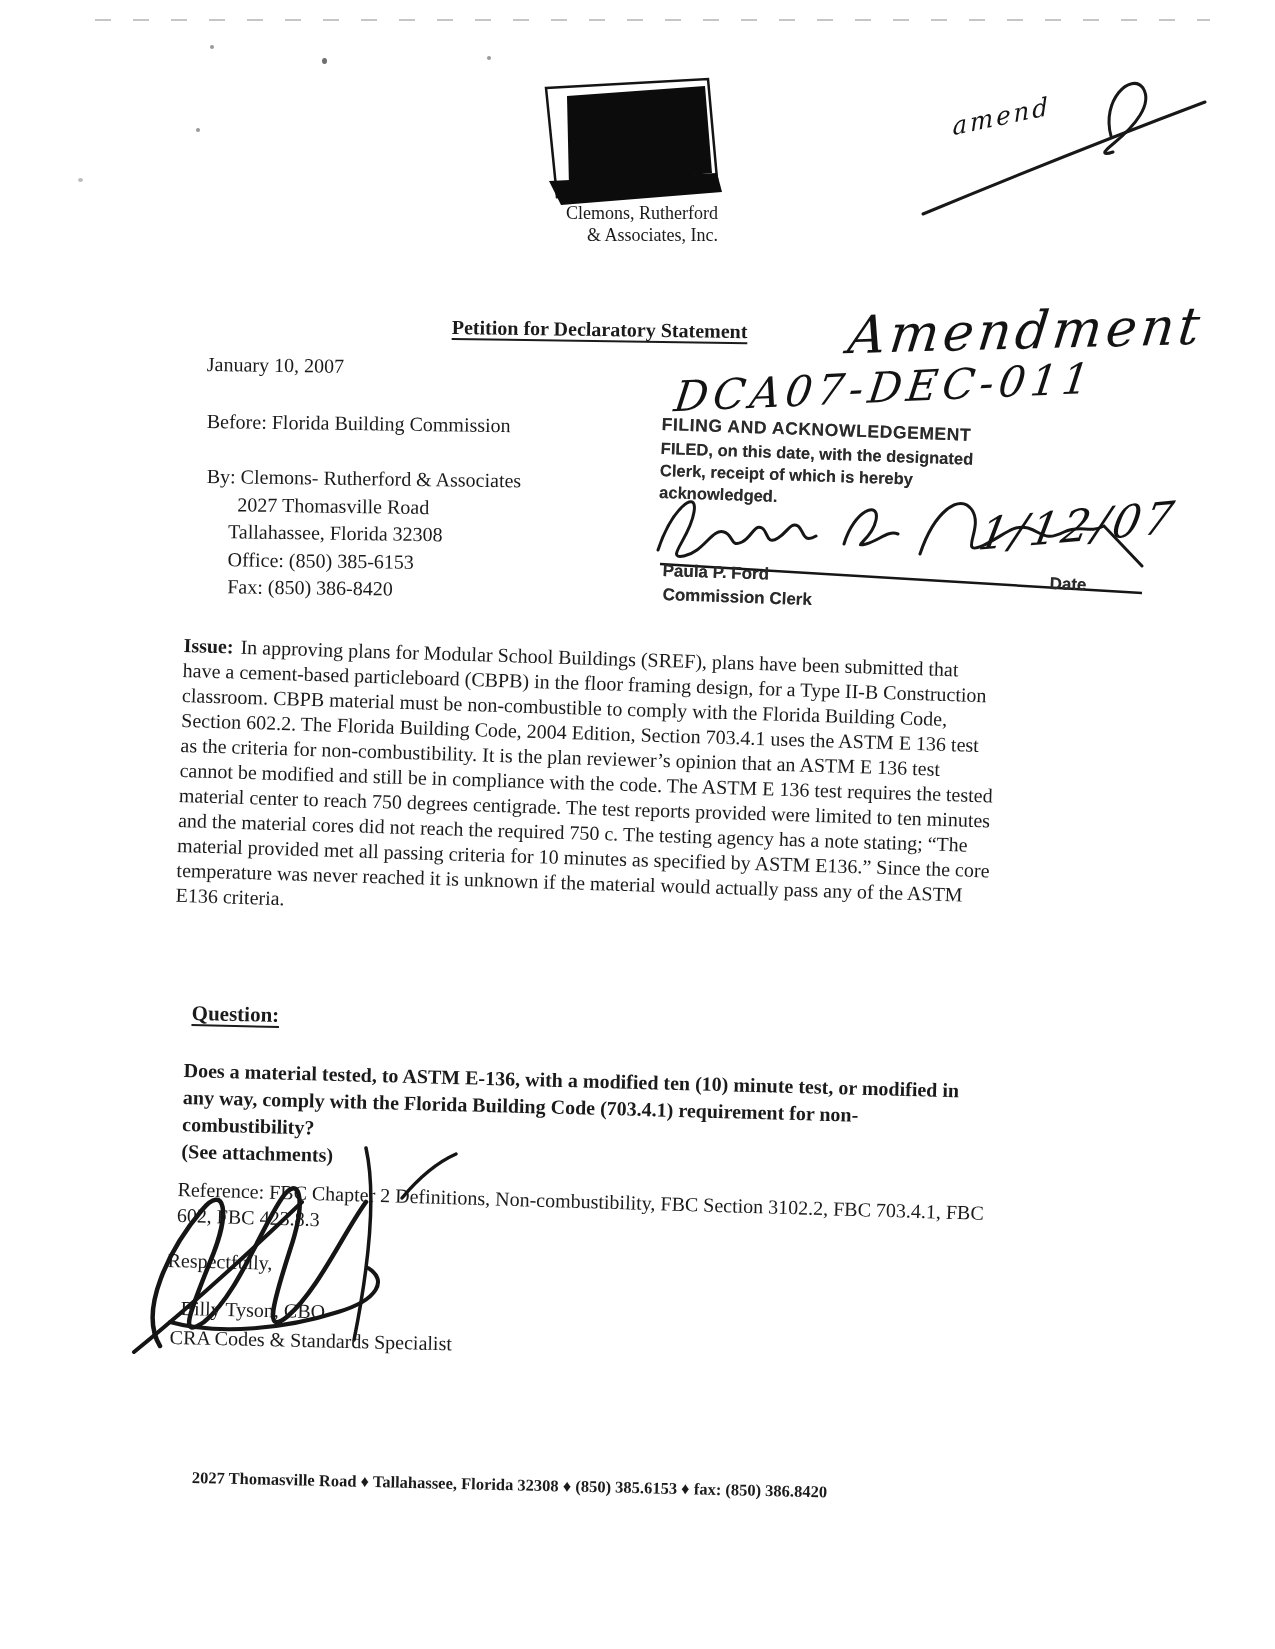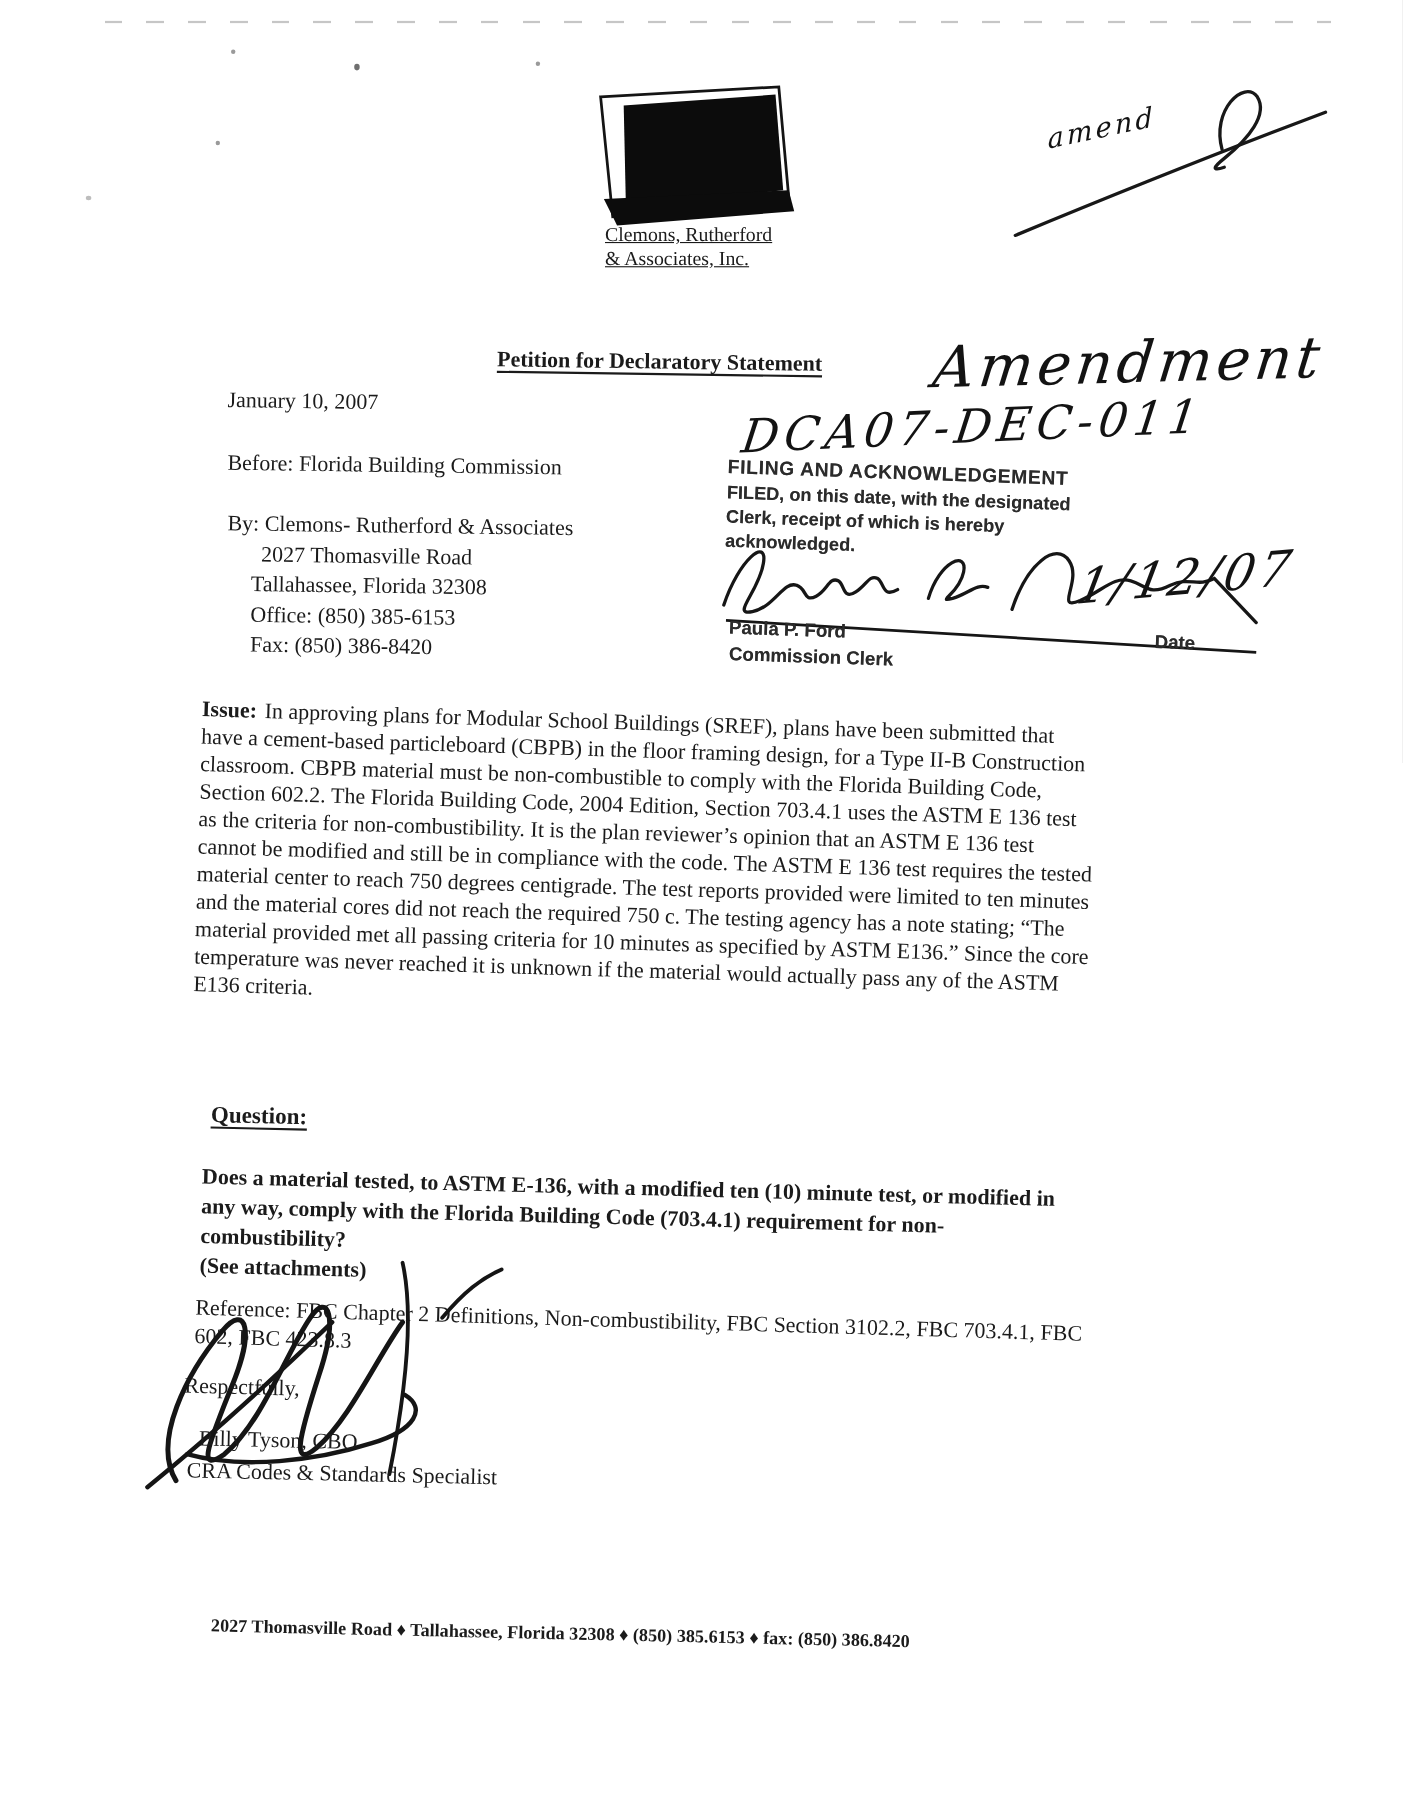--- a/index.html
+++ b/index.html
@@ -55,21 +55,21 @@
   <div class="speck" style="left:487px;top:56px;width:4px;height:4px;"></div>
   <div class="speck" style="left:196px;top:128px;width:4px;height:4px;"></div>
   <div class="speck" style="left:78px;top:178px;width:5px;height:4px;background:#bdbdbd;"></div>
   <div class="speck" style="left:598px;top:104px;width:3px;height:6px;background:#c2c2c2;"></div>
 
   <svg class="abs" style="left:540px;top:76px;" width="182" height="134" viewBox="0 0 182 134">
     <polygon points="6,12 168,3 177,103 17,121" fill="#ffffff" stroke="#141414" stroke-width="2.5"></polygon>
     <polygon points="27,20 165,10 172,97 29,111" fill="#0c0c0c"></polygon>
     <polygon points="9,105 177,97 182,116 21,129" fill="#0c0c0c"></polygon>
   </svg>
-  <div class="abs" style="left:550px;top:202px;width:185px;text-align:left;font-size:18px;line-height:22px;text-decoration:underline;">
+  <div class="abs" style="left:533px;top:202px;width:185px;text-align:right;font-size:18px;line-height:22px;">
     <div>Clemons, Rutherford</div>
     <div>&amp; Associates, Inc.</div>
   </div>
 
   <svg class="abs" style="left:915px;top:72px;" width="300" height="150" viewBox="0 0 300 150">
     <path d="M8,142 C90,108 205,62 290,30" fill="none" stroke="#181818" stroke-width="3" stroke-linecap="round"></path>
     <path d="M196,64 C186,28 216,0 228,16 C238,32 220,54 198,72 C188,80 186,84 198,80" fill="none" stroke="#181818" stroke-width="3" stroke-linecap="round"></path>
   </svg>
   <div class="abs hand" style="left:952px;top:112px;font-size:25px;transform:rotate(-12deg) skewX(-10deg);letter-spacing:3px;">amend</div>
 

